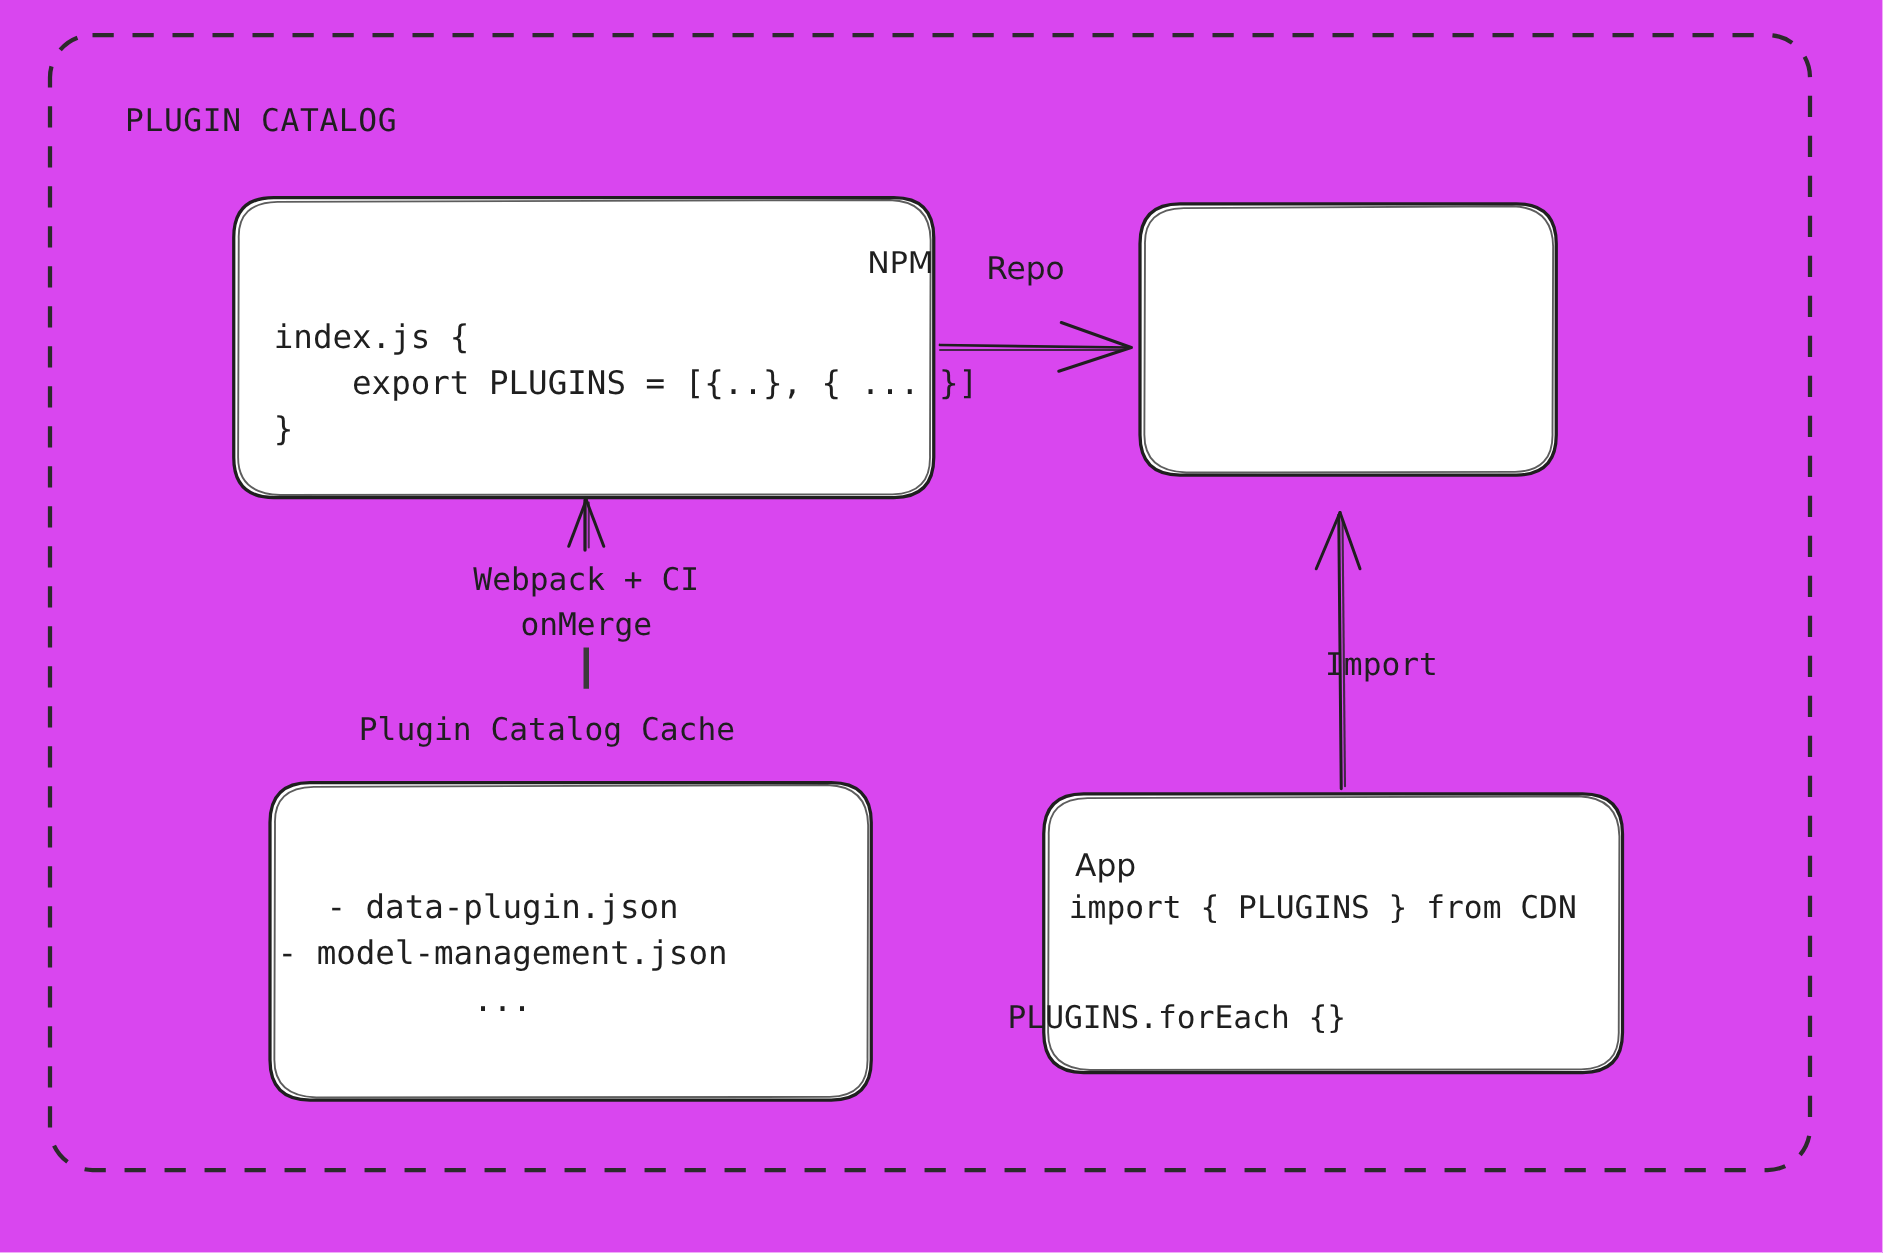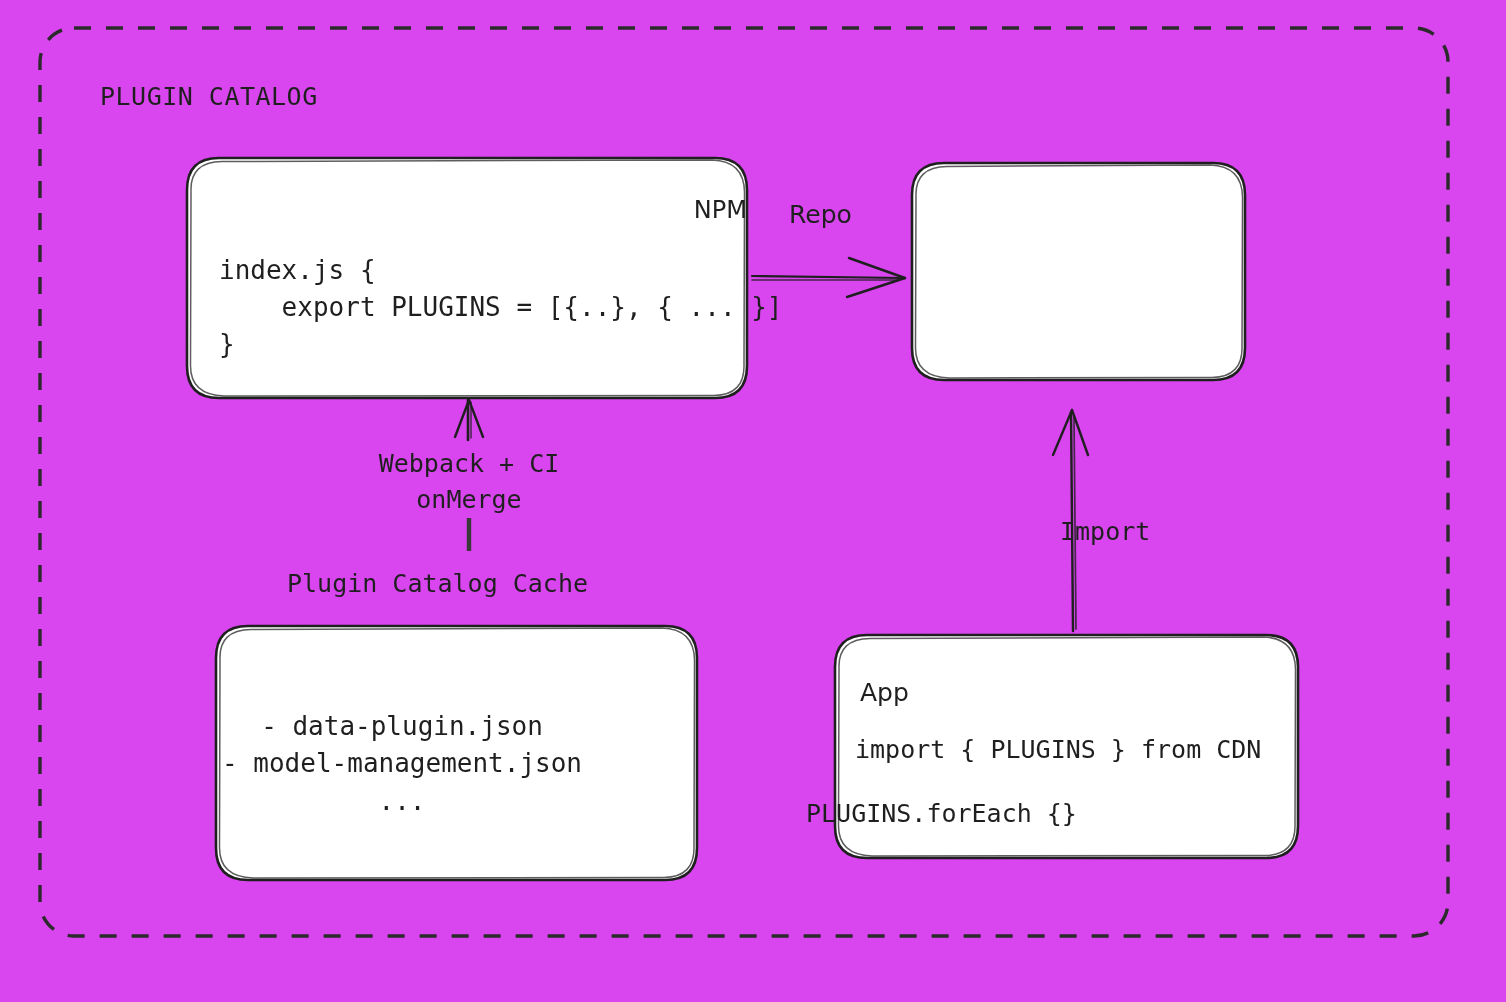--- a/index.html
+++ b/index.html
@@ -109,21 +109,21 @@
   }
 
   
   #app-title {
     left: 860px;
     top: 676px;
     font-size: 25px;
   }
   #app-code {
     left: 855px;
-    top: 733px;
+    top: 709px;
     font-size: 25px;
   }
   #app-code2 {
     left: 806px;
     top: 797px;
     font-size: 25px;
   }
 </style>
 </head>
 <body>

